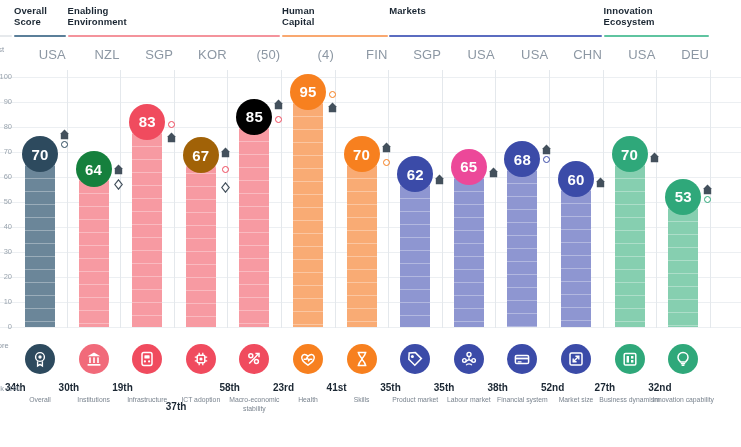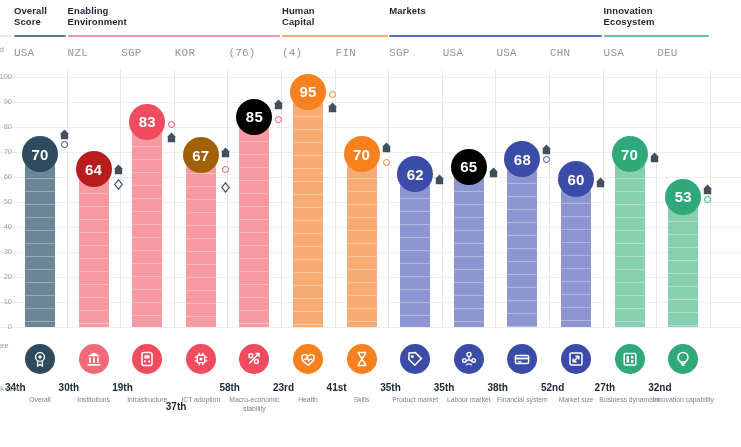--- a/index.html
+++ b/index.html
@@ -12,22 +12,22 @@
   #root { position: relative; width: 741px; height: 447px; background:#fff; }
 
   
   .hdr-title {
     position: absolute;
     font-size: 9.5px; font-weight: 700; color: #1b2733;
     line-height: 11px; letter-spacing: .1px;
   }
   .grp-rule { position: absolute; height: 2px; border-radius: 1px; }
   .col-code {
-    position: absolute; font-size: 11px; color: #8c97a3;
-    text-align: left; letter-spacing: .2px; font-family: Liberation Mono, monospace;
+    position: absolute; font-size: 13px; color: #8c97a3;
+    text-align: right; letter-spacing: .2px;
   }
   .best-label {
     position: absolute; font-size: 7.5px; color: #8c97a3;
     left: -6px; top: 45px;
   }
 
   
   .plot { position: absolute; left: 0; top: 64px; width: 720px; height: 266px; }
   .gridline {
     position: absolute; left: 0; width: 741px; height: 1px;
@@ -125,21 +125,21 @@
         <div>Ecosystem</div>
       </div>
       <div class="grp-rule" style="left: 603.6px; width: 105.6px; top: 35px; background: rgb(95, 196, 160);"></div>
       <div class="grp-rule" style="left: -10px; width: 22px; top: 35px; background: rgb(230, 233, 236);"></div>
     </div>
   <div id="codes">
       <div class="col-code" style="left: 14px; width: 52px; top: 47px;">USA</div>
       <div class="col-code" style="left: 67.6px; width: 52px; top: 47px;">NZL</div>
       <div class="col-code" style="left: 121.2px; width: 52px; top: 47px;">SGP</div>
       <div class="col-code" style="left: 174.8px; width: 52px; top: 47px;">KOR</div>
-      <div class="col-code" style="left: 228.4px; width: 52px; top: 47px;">(76)</div>
+      <div class="col-code" style="left: 228.4px; width: 52px; top: 47px;">(50)</div>
       <div class="col-code" style="left: 282px; width: 52px; top: 47px;">(4)</div>
       <div class="col-code" style="left: 335.6px; width: 52px; top: 47px;">FIN</div>
       <div class="col-code" style="left: 389.2px; width: 52px; top: 47px;">SGP</div>
       <div class="col-code" style="left: 442.8px; width: 52px; top: 47px;">USA</div>
       <div class="col-code" style="left: 496.4px; width: 52px; top: 47px;">USA</div>
       <div class="col-code" style="left: 550px; width: 52px; top: 47px;">CHN</div>
       <div class="col-code" style="left: 603.6px; width: 52px; top: 47px;">USA</div>
       <div class="col-code" style="left: 657.2px; width: 52px; top: 47px;">DEU</div>
     </div>
 
@@ -190,21 +190,21 @@
       <div class="mk mk-pent" style="left: 60px; top: 65px;">
         <svg width="9" height="11" viewBox="0 0 9 11">
           <path d="M4.5 0.6 L8.2 4.2 L8.2 10.3 L0.8 10.3 L0.8 4.2 Z" fill="#43505c"></path>
         </svg>
       </div>
       <div class="bar-wrap" style="left: 78.6px; width: 30px; height: 160px; bottom: 3px;">
         <div class="bar" style="height: 100%; background: rgb(247, 154, 162);">
           <div class="bar-stripes"></div>
         </div>
       </div>
-      <div class="bubble" style="width: 36px; height: 36px; left: 93.6px; top: 105px; transform: translate(-50%, -50%); background: #b91c1c; position: absolute;">64</div>
+      <div class="bubble" style="width: 36px; height: 36px; left: 93.6px; top: 105px; transform: translate(-50%, -50%); background: #15803d; position: absolute;">64</div>
       <div class="mk mk-pent" style="left: 113.6px; top: 100px;">
         <svg width="9" height="11" viewBox="0 0 9 11">
           <path d="M4.5 0.6 L8.2 4.2 L8.2 10.3 L0.8 10.3 L0.8 4.2 Z" fill="#43505c"></path>
         </svg>
       </div>
       <div class="mk mk-diam" style="left: 113.6px; top: 115px;">
         <svg width="9" height="11" viewBox="0 0 9 11">
           <path d="M4.5 0.8 L8.2 5.5 L4.5 10.2 L0.8 5.5 Z" fill="none" stroke="#43505c" stroke-width="1.2"></path>
         </svg>
       </div>
@@ -282,21 +282,21 @@
       <div class="mk mk-pent" style="left: 435.2px; top: 110px;">
         <svg width="9" height="11" viewBox="0 0 9 11">
           <path d="M4.5 0.6 L8.2 4.2 L8.2 10.3 L0.8 10.3 L0.8 4.2 Z" fill="#43505c"></path>
         </svg>
       </div>
       <div class="bar-wrap" style="left: 453.8px; width: 30px; height: 162.5px; bottom: 3px;">
         <div class="bar" style="height: 100%; background: rgb(142, 150, 209);">
           <div class="bar-stripes"></div>
         </div>
       </div>
-      <div class="bubble" style="width: 36px; height: 36px; left: 468.8px; top: 102.5px; transform: translate(-50%, -50%); background: #000000; position: absolute;">65</div>
+      <div class="bubble" style="width: 36px; height: 36px; left: 468.8px; top: 102.5px; transform: translate(-50%, -50%); background: #ec4899; position: absolute;">65</div>
       <div class="mk mk-pent" style="left: 488.8px; top: 102.5px;">
         <svg width="9" height="11" viewBox="0 0 9 11">
           <path d="M4.5 0.6 L8.2 4.2 L8.2 10.3 L0.8 10.3 L0.8 4.2 Z" fill="#43505c"></path>
         </svg>
       </div>
       <div class="bar-wrap" style="left: 507.4px; width: 30px; height: 170px; bottom: 3px;">
         <div class="bar" style="height: 100%; background: rgb(142, 150, 209);">
           <div class="bar-stripes"></div>
         </div>
       </div>

